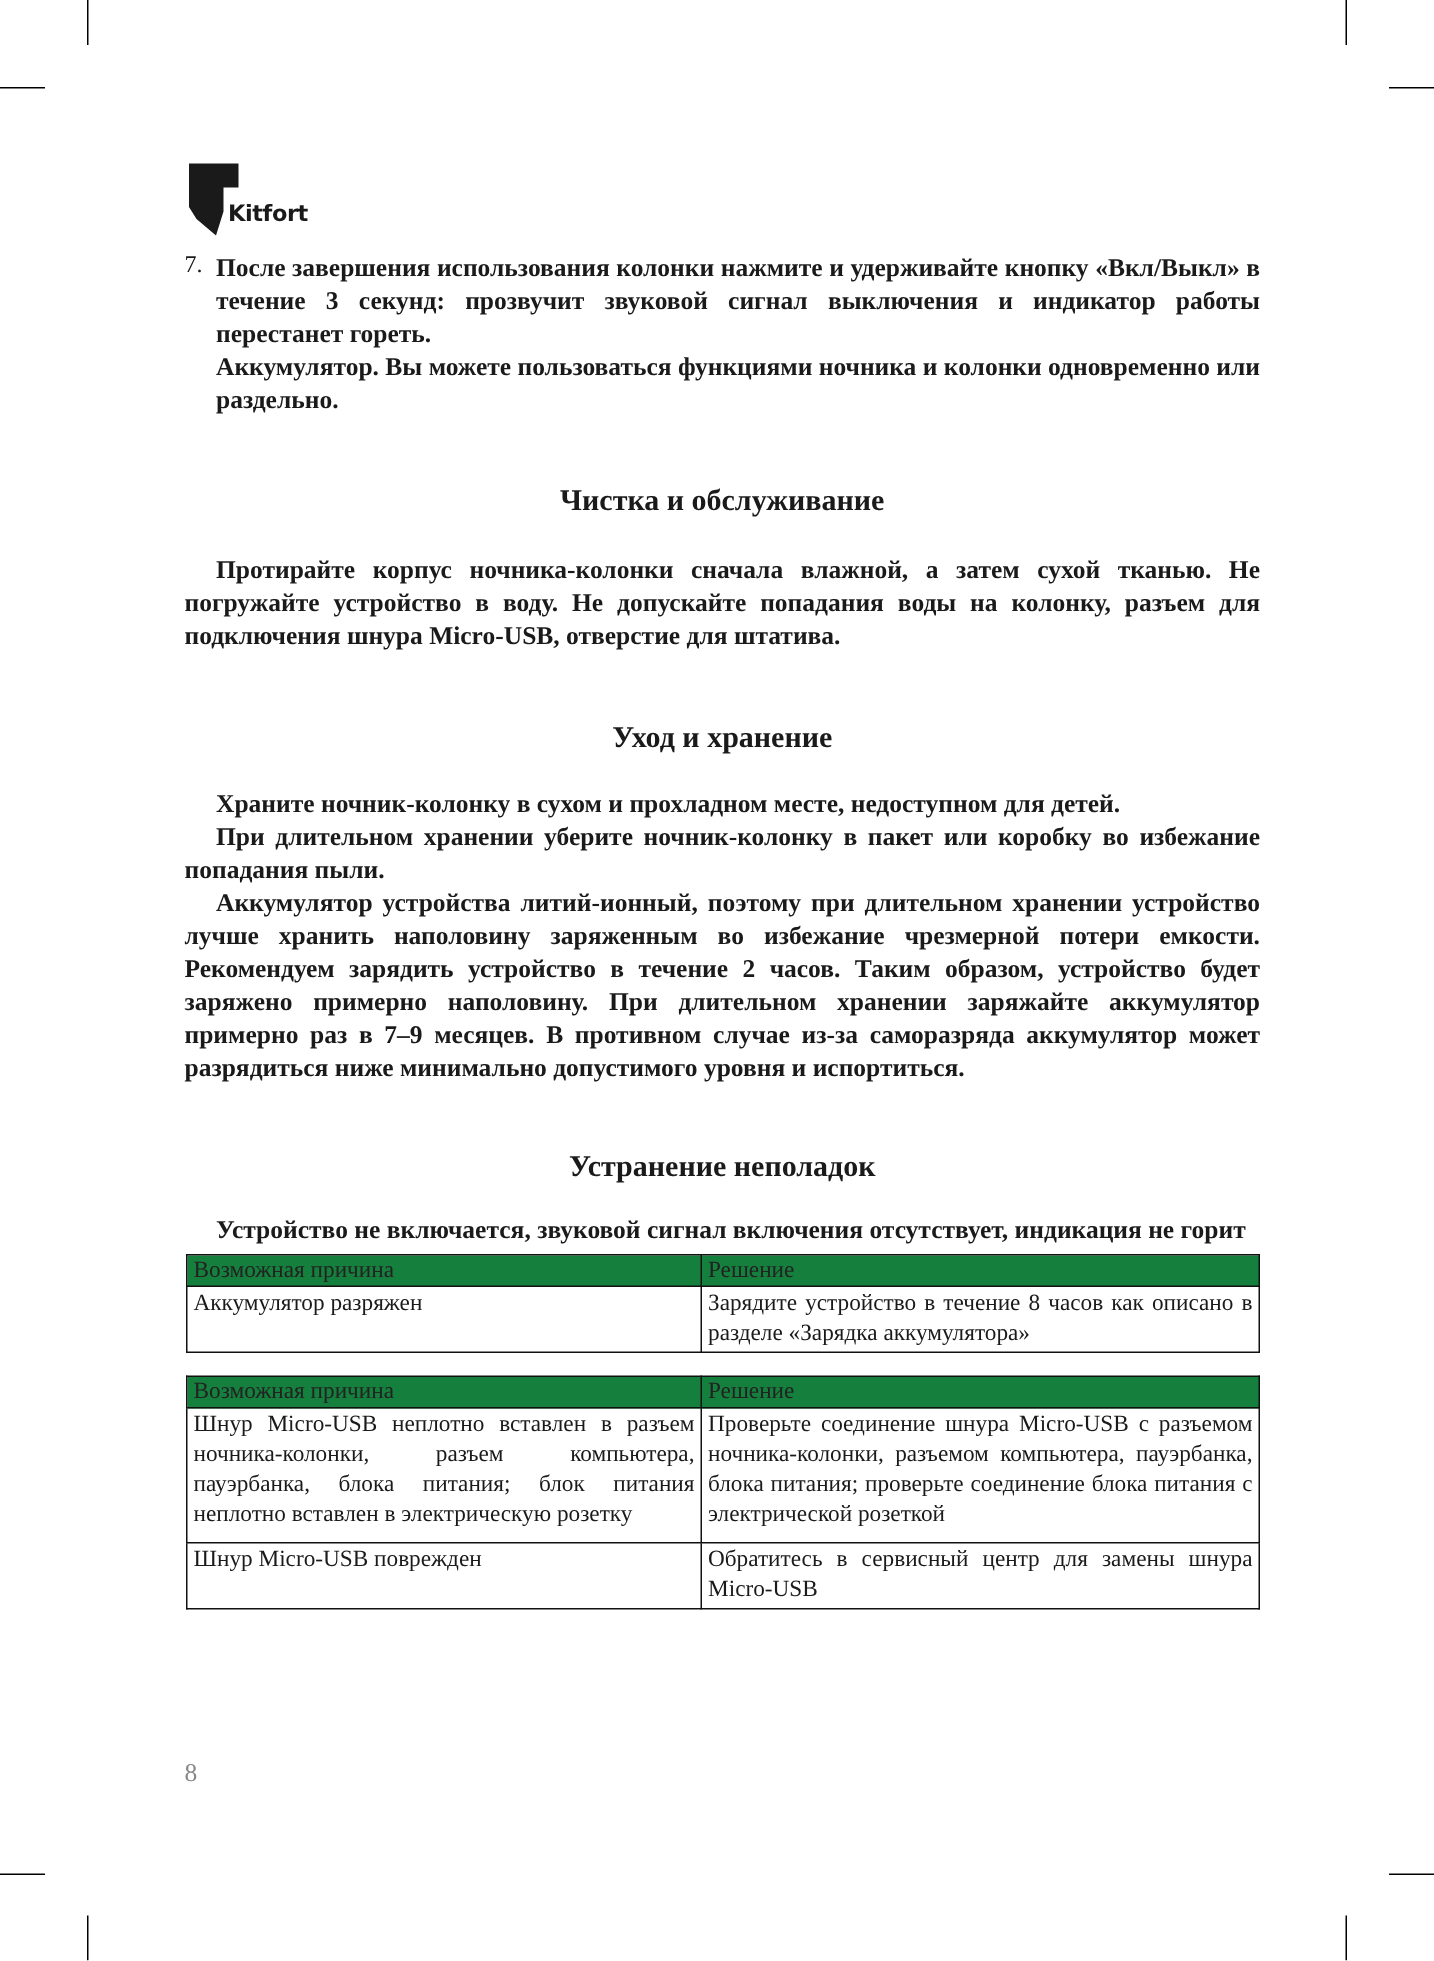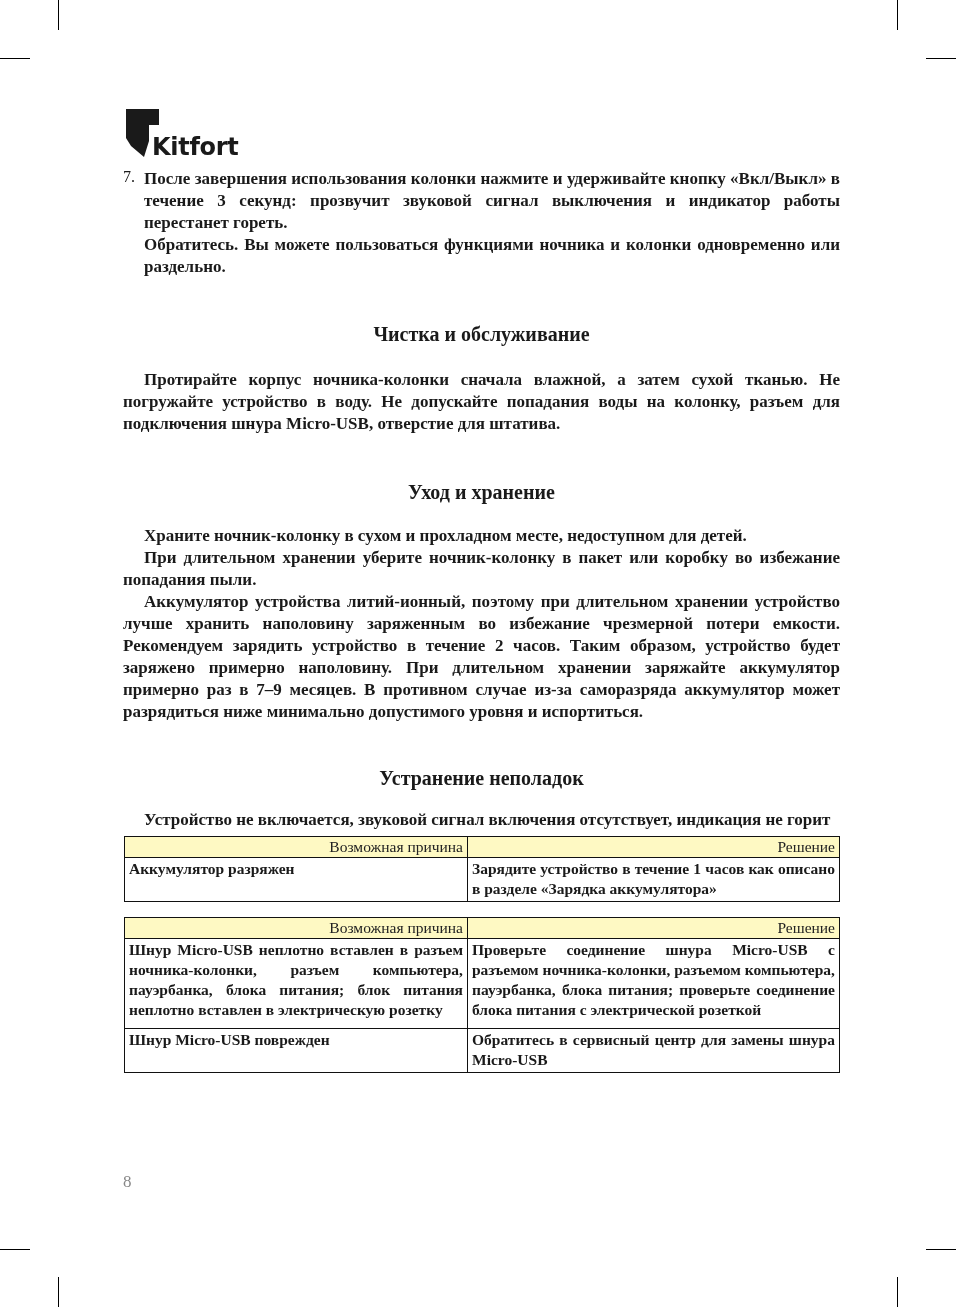--- a/index.html
+++ b/index.html
@@ -5,21 +5,21 @@
   html, body { margin: 0; padding: 0; }
   body {
     width: 956px; height: 1307px; position: relative; background: #ffffff;
     font-family: "Liberation Serif", "DejaVu Serif", serif; color: #1a1a1a;
     overflow: hidden;
   }
   .crop { position: absolute; background: #000; }
   .logo { position: absolute; left: 125px; top: 108px; width: 95px; height: 50px; }
   .logo-text {
     position: absolute; left: 27px; top: 25px;
-    font-family: "DejaVu Sans", sans-serif; font-weight: bold; font-size: 24px;
+    font-family: "DejaVu Sans", sans-serif; font-weight: bold; font-size: 15px;
     letter-spacing: -0.3px; color: #1a1a1a;
   }
   .content { position: absolute; left: 123px; width: 717px; top: 168px; }
   p { margin: 0; font-size: 17px; line-height: 22px; text-align: justify; font-weight: bold; }
   .item { display: flex; }
   .item .num { width: 21px; flex: none; }
   .item .body { flex: 1; }
   .indent { text-indent: 21px; }
   h2 {
     margin: 0; text-align: center; font-size: 20px; font-weight: bold;
@@ -27,27 +27,26 @@
   }
   h3 {
     margin: 0; font-size: 17px; font-weight: bold; line-height: 22px;
     text-indent: 21px; text-align: justify; font-family: Liberation Serif, serif;
   }
   table {
     border-collapse: collapse; width: 716px; margin-left: 1px;
     font-size: 15.5px; line-height: 20px;
   }
   th {
-    background: #fef9c3; font-weight: normal; color: #222;
-    border: 1.5px solid #111; padding: 0 4px; height: 20px; text-align: right;
+    background: #15803d; font-weight: normal; color: #222;
+    border: 1.5px solid #111; padding: 0 4px; height: 20px; text-align: left;
   }
   td {
     border: 1.5px solid #111; vertical-align: top; padding: 1px 4px 2px 4px;
     text-align: justify;
-    font-weight: bold;
   }
   .col1 { width: 334px; }
   .page-num {
     position: absolute; left: 123px; top: 1172px; font-size: 17px; color: #888;
   }
 </style>
 </head>
 <body>
 
 <div class="crop" style="left:58px;top:0;width:1px;height:30px;"></div>
@@ -65,21 +64,21 @@
   </svg>
   <span class="logo-text">Kitfort</span>
 </div>
 
 <div class="content">
 
   <div class="item">
     <span class="num">7.</span>
     <div class="body">
       <p>После завершения использования колонки нажмите и удерживайте кнопку «Вкл/Выкл» в течение 3 секунд: прозвучит звуковой сигнал выключения и индикатор работы перестанет гореть.</p>
-      <p><b>Обратитесь.</b><span> Вы можете пользоваться функциями ночника и колонки одновременно или раздельно.</span></p>
+      <p><b>Аккумулятор.</b><span> Вы можете пользоваться функциями ночника и колонки одновременно или раздельно.</span></p>
     </div>
   </div>
 
   <h2 style="margin-top:43px;">Чистка и обслуживание</h2>
   <p class="indent" style="margin-top:22px;">Протирайте корпус ночника-колонки сначала влажной, а затем сухой тканью. Не погружайте устройство в воду. Не допускайте попадания воды на колонку, разъем для подключения шнура Micro-USB, отверстие для штатива.</p>
 
   <h2 style="margin-top:44px;">Уход и хранение</h2>
   <p class="indent" style="margin-top:20px;">Храните ночник-колонку в сухом и прохладном месте, недоступном для детей.</p>
   <p class="indent">При длительном хранении уберите ночник-колонку в пакет или коробку во избежание попадания пыли.</p>
   <p class="indent">Аккумулятор устройства литий-ионный, поэтому при длительном хранении устройство лучше хранить наполовину заряженным во избежание чрезмерной потери емкости. Рекомендуем зарядить устройство в течение 2 часов. Таким образом, устройство будет заряжено примерно наполовину. При длительном хранении заряжайте аккумулятор примерно раз в 7–9 месяцев. В противном случае из-за саморазряда аккумулятор может разрядиться ниже минимально допустимого уровня и испортиться.</p>
@@ -90,21 +89,21 @@
   <table style="margin-top:5px;">
     <thead>
       <tr>
         <th class="col1">Возможная причина</th>
         <th>Решение</th>
       </tr>
     </thead>
     <tbody>
       <tr>
         <td>Аккумулятор разряжен</td>
-        <td>Зарядите устройство в течение 1 часов как описано в разделе «Зарядка аккумулятора»</td>
+        <td>Зарядите устройство в течение 8 часов как описано в разделе «Зарядка аккумулятора»</td>
       </tr>
     </tbody>
   </table>
 
   <table style="margin-top:15px;">
     <thead>
       <tr>
         <th class="col1">Возможная причина</th>
         <th>Решение</th>
       </tr>

